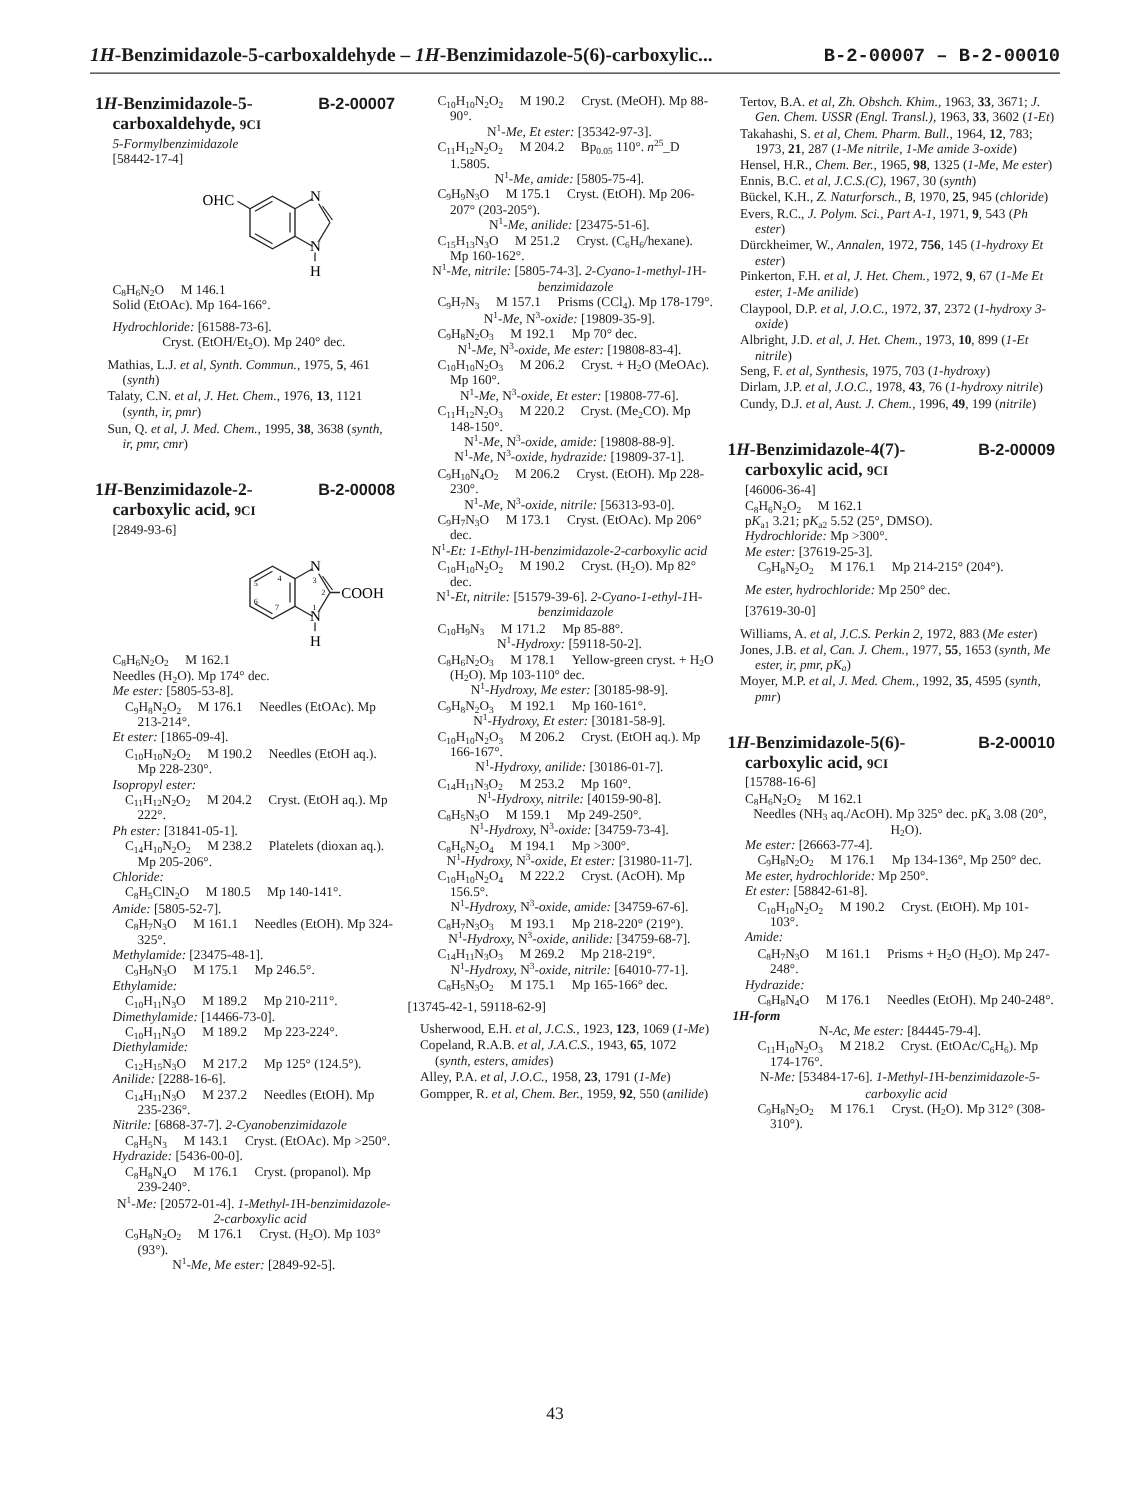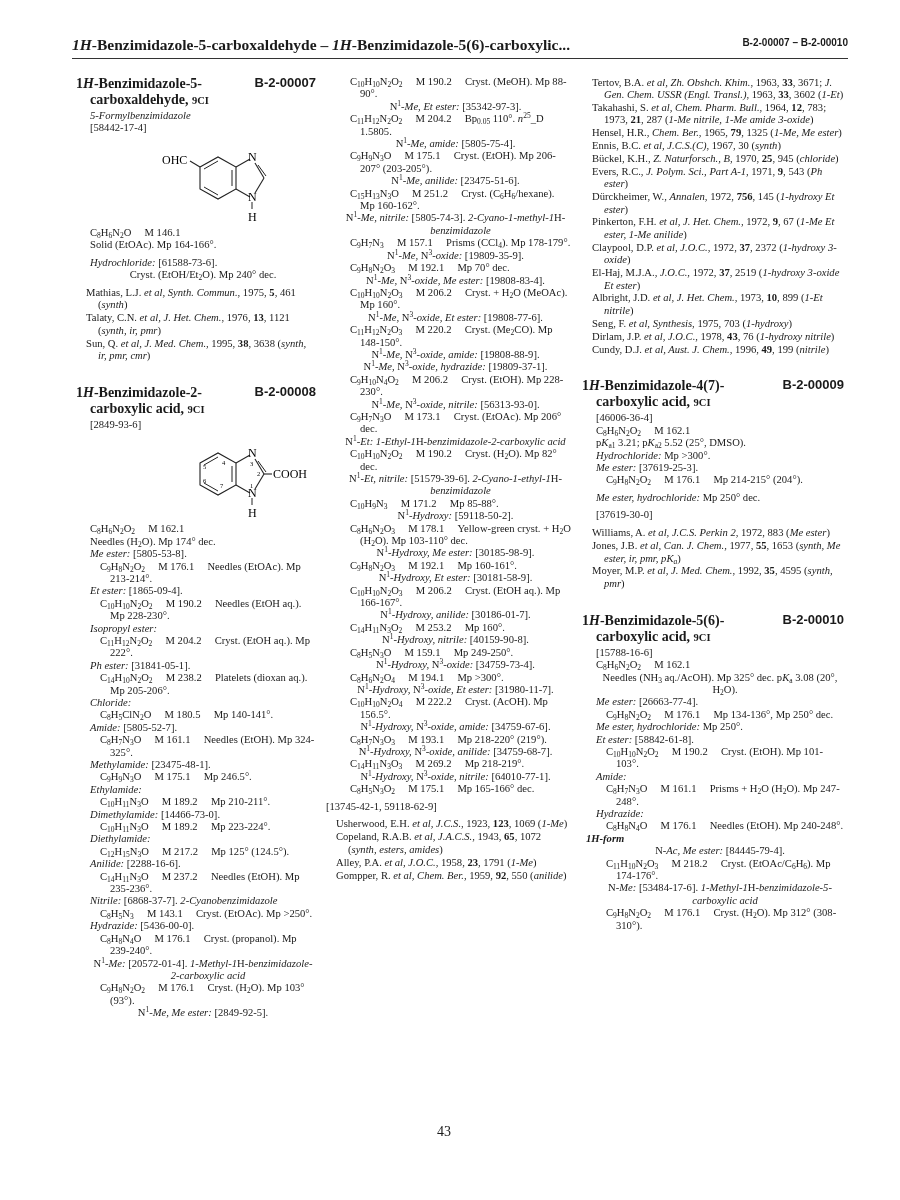--- a/index.html
+++ b/index.html
@@ -1,22 +1,22 @@
 <!DOCTYPE html>
 <html><head>
 <meta charset="utf-8">
 <style>
   html, body { margin: 0; padding: 0; background: #fff; }
   body { width: 900px; height: 1200px; position: relative; overflow: hidden;
          font-family: "Liberation Serif", "DejaVu Serif", serif; color: #1a1a1a; }
   .header { position: absolute; left: 72px; top: 36px; width: 776px; height: 22px;
             border-bottom: 1.5px solid #333; }
   .header .left { position: absolute; left: 0; top: 0; font-weight: bold; font-size: 15.5px; font-family: Liberation Serif, serif; }
-  .header .right { position: absolute; right: 0; top: 1px; font-family: Liberation Sans, sans-serif;
-                   font-weight: bold; font-size: 10px; }
+  .header .right { position: absolute; right: 0; top: 1px; font-family: Liberation Mono, monospace;
+                   font-weight: bold; font-size: 15px; }
   .col { position: absolute; top: 76px; font-size: 10.6px; line-height: 12.4px; }
   .col1 { left: 76px; width: 240px; }
   .col2 { left: 326px; width: 245px; }
   .col3 { left: 582px; width: 262px; }
   .entry-head { position: relative; margin-bottom: 1px; }
   .entry-title { font-weight: bold; font-size: 14px; line-height: 16px; padding-left: 14px; text-indent: -14px; width: 160px; }
   .entry-title .ci { font-size: 10.5px; font-variant: small-caps; }
   .entry-code { position: absolute; right: 0; top: 1px; font-family: "Liberation Sans", sans-serif; font-weight: bold; font-size: 13px; }
   .ind { padding-left: 14px; }
   .ind2 { padding-left: 24px; text-indent: -10px; text-align: center; }
@@ -189,28 +189,27 @@
     <div class="">[13745-42-1, 59118-62-9]</div>
     <div class="gap"></div>
     <div class="ref">Usherwood, E.H. <i>et al, J.C.S.</i>, 1923, <b>123</b>, 1069 (<i>1-Me</i>)</div>
     <div class="ref">Copeland, R.A.B. <i>et al, J.A.C.S.</i>, 1943, <b>65</b>, 1072 (<i>synth, esters, amides</i>)</div>
     <div class="ref">Alley, P.A. <i>et al, J.O.C.</i>, 1958, <b>23</b>, 1791 (<i>1-Me</i>)</div>
     <div class="ref">Gompper, R. <i>et al, Chem. Ber.</i>, 1959, <b>92</b>, 550 (<i>anilide</i>)</div>
   </div>
 <div class="col col3">
     <div class="ref">Tertov, B.A. <i>et al, Zh. Obshch. Khim.</i>, 1963, <b>33</b>, 3671; <i>J. Gen. Chem. USSR (Engl. Transl.)</i>, 1963, <b>33</b>, 3602 (<i>1-Et</i>)</div>
     <div class="ref">Takahashi, S. <i>et al, Chem. Pharm. Bull.</i>, 1964, <b>12</b>, 783; 1973, <b>21</b>, 287 (<i>1-Me nitrile, 1-Me amide 3-oxide</i>)</div>
-    <div class="ref">Hensel, H.R., <i>Chem. Ber.</i>, 1965, <b>79</b>, 1325 (<i>1-Me, Me ester</i>)</div>
+    <div class="ref">Hensel, H.R., <i>Chem. Ber.</i>, 1965, <b>98</b>, 1325 (<i>1-Me, Me ester</i>)</div>
     <div class="ref">Ennis, B.C. <i>et al, J.C.S.(C)</i>, 1967, 30 (<i>synth</i>)</div>
     <div class="ref">Bückel, K.H., <i>Z. Naturforsch., B</i>, 1970, <b>25</b>, 945 (<i>chloride</i>)</div>
     <div class="ref">Evers, R.C., <i>J. Polym. Sci., Part A-1</i>, 1971, <b>9</b>, 543 (<i>Ph ester</i>)</div>
     <div class="ref">Dürckheimer, W., <i>Annalen</i>, 1972, <b>756</b>, 145 (<i>1-hydroxy Et ester</i>)</div>
     <div class="ref">Pinkerton, F.H. <i>et al, J. Het. Chem.</i>, 1972, <b>9</b>, 67 (<i>1-Me Et ester, 1-Me anilide</i>)</div>
     <div class="ref">Claypool, D.P. <i>et al, J.O.C.</i>, 1972, <b>37</b>, 2372 (<i>1-hydroxy 3-oxide</i>)</div>
-    <div class="ref">El-Haj, M.J.A., <i>J.O.C.</i>, 1972, <b>37</b>, 2519 (<i>1-hydroxy 3-oxide Et ester</i>)</div>
     <div class="ref">Albright, J.D. <i>et al, J. Het. Chem.</i>, 1973, <b>10</b>, 899 (<i>1-Et nitrile</i>)</div>
     <div class="ref">Seng, F. <i>et al, Synthesis</i>, 1975, 703 (<i>1-hydroxy</i>)</div>
     <div class="ref">Dirlam, J.P. <i>et al, J.O.C.</i>, 1978, <b>43</b>, 76 (<i>1-hydroxy nitrile</i>)</div>
     <div class="ref">Cundy, D.J. <i>et al, Aust. J. Chem.</i>, 1996, <b>49</b>, 199 (<i>nitrile</i>)</div>
     <div class="gap-lg"></div>
     <div class="entry-head">
       <div class="entry-title">1<i>H</i>-Benzimidazole-4(7)-carboxylic acid, <span class="ci">9CI</span></div>
       <div class="entry-code">B-2-00009</div>
     </div>
     <div class="ind">[46006-36-4]</div>

